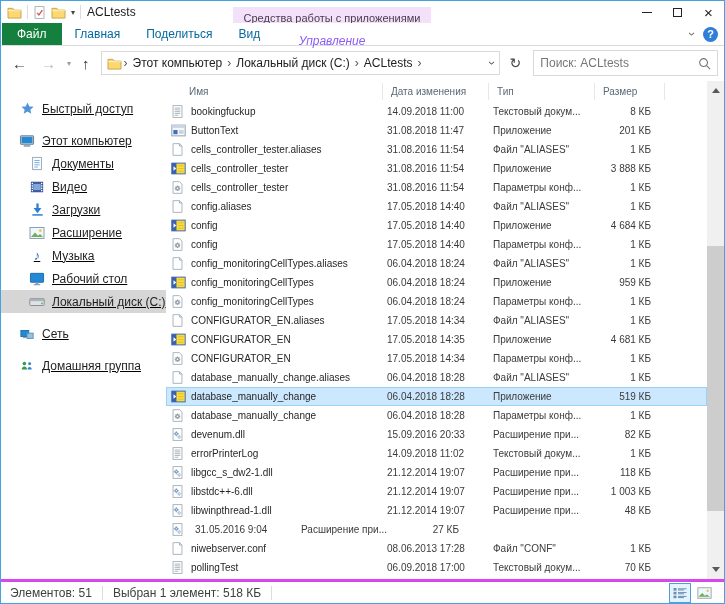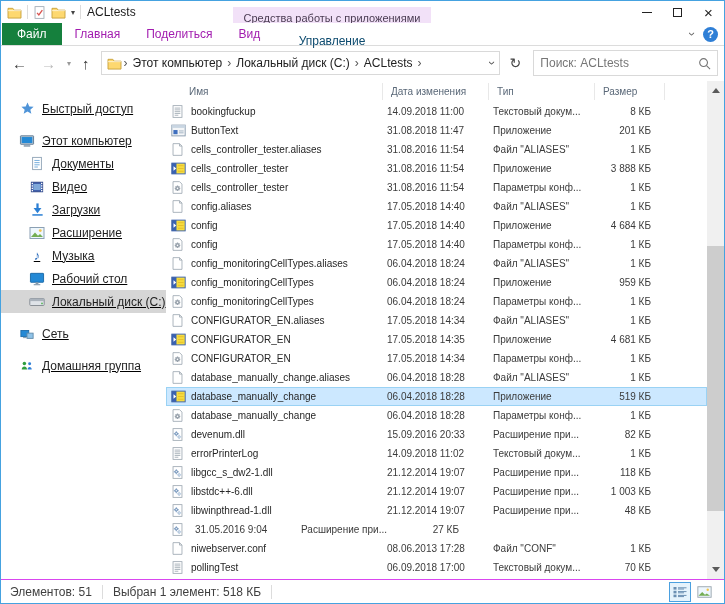--- a/index.html
+++ b/index.html
@@ -21,23 +21,23 @@
   .win-controls { position:absolute; right:0; top:0; height:22px; display:flex; }
   .win-btn { width:31px; height:22px; display:flex; align-items:center; justify-content:center; color:#222; }
   .glyph-min { display:inline-block; width:10px; border-bottom:1px solid #222; }
   .glyph-max { display:inline-block; width:9px; height:9px; border:1px solid #222; }
   .glyph-close { font-size:15px; line-height:1; }
 
   
   .tabrow { height:23px; display:flex; align-items:stretch; position:relative;
     border-bottom:1px solid #dcdcdc; background:#fff; font-size:12px; }
   .tab-file { background:#15803d; color:#fff; padding:0 15px; display:flex; align-items:center; margin-left:1px; }
-  .tab { padding:0 13px; display:flex; align-items:center; color:#a21caf; }
+  .tab { padding:0 13px; display:flex; align-items:center; color:#0369a1; }
   .tab-manage { position:absolute; left:232px; width:198px; top:13px; bottom:0;
-    display:flex; align-items:center; justify-content:center; color:#0c4a6e; }
+    display:flex; align-items:center; justify-content:center; color:#8b5cf6;font-style:italic; }
   .ribbon-right { position:absolute; right:6px; top:0; bottom:0; display:flex; align-items:center; gap:9px; }
   .collapse-chev { color:#666; font-size:12px; display:inline-block; transform:rotate(90deg); }
   .help-btn { width:15px; height:15px; border-radius:50%; background:#2f7fd6; color:#fff;
     font-size:11px; font-weight:bold; display:flex; align-items:center; justify-content:center; }
 
   
   .addressbar { height:34px; display:flex; align-items:center; padding:0 6px; gap:4px; background:#fff; }
   .nav-btn { font-size:15px; color:#3a3a3a; padding:0 5px; }
   .nav-btn.disabled { color:#b9b9b9; }
   .nav-chev { font-size:8px; color:#9a9a9a; padding:0 2px; }
@@ -84,21 +84,21 @@
   .sb-up, .sb-down { position:absolute; left:0; width:17px; height:15px;
     display:flex; align-items:center; justify-content:center; }
   .sb-up { top:2px; } .sb-down { bottom:2px; }
   .tri-up { width:0; height:0; border-left:4px solid transparent; border-right:4px solid transparent;
     border-bottom:5px solid #5a5a5a; }
   .tri-down { width:0; height:0; border-left:4px solid transparent; border-right:4px solid transparent;
     border-top:5px solid #5a5a5a; }
   .sb-thumb { position:absolute; left:0; top:165px; height:265px; width:17px; background:#cdcdcd; }
 
   
-  .statusbar { position:absolute; left:0; right:0; bottom:0; height:24px; border-top:1px solid #d946ef;
+  .statusbar { position:absolute; left:0; right:0; bottom:0; height:24px; border-top:3px solid #d946ef;
     display:flex; align-items:center; padding:0 9px; font-size:12px; color:#3f3f3f; gap:10px; background:#fff; }
   .vsep { width:1px; height:14px; background:#dcdcdc; }
   .view-btns { margin-left:auto; display:flex; gap:2px; }
   .view-btn { width:22px; height:20px; display:flex; align-items:center; justify-content:center;
     border:1px solid transparent; }
   .view-btn.active { border-color:#4ba0e0; background:#e5f3fc; }
   svg { display:block; }
 </style>
 </head>
 <body>

